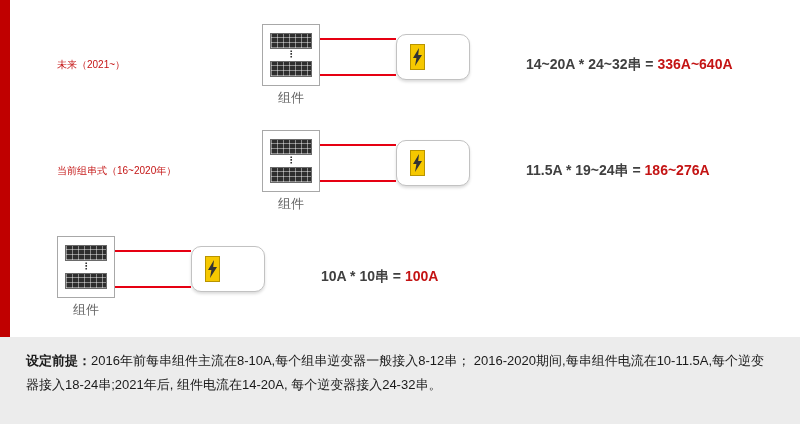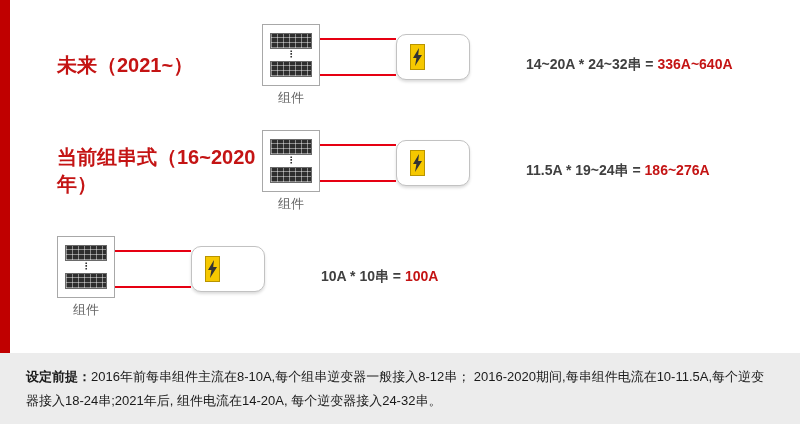--- a/index.html
+++ b/index.html
@@ -12,21 +12,21 @@
     position:absolute;left:0;top:0;width:10px;height:357px;
     background:var(--bar-red,#c00000);
   }
   .diagram{
     position:absolute;left:10px;top:0;right:0;height:357px;
     background:#fff;padding-top:12px;box-sizing:border-box;
   }
   .row{display:flex;align-items:center;height:106px;padding-left:47px;}
   .row-label{
     width:205px;flex:0 0 205px;
-    color:var(--accent-red,#c41414);font-weight:bold;font-size:20px;
+    color:var(--accent-red,#c41414);font-weight:normal;font-size:10px;
   }
   .module{display:flex;flex-direction:column;align-items:center;flex:0 0 auto;}
   .module-box{
     width:58px;height:62px;border:1px solid #a8a8a8;background:#fff;
     display:flex;flex-direction:column;align-items:center;justify-content:center;
     gap:1px;box-sizing:border-box;
   }
   .panel{
     width:42px;height:16px;background:#2e2e2e;border:1px solid #6a6a6a;box-sizing:border-box;
     background-image:
@@ -52,21 +52,21 @@
   .fuse{
     width:15px;height:26px;background:var(--bolt-yellow,#f6c800);
     border:1px solid #b89400;box-sizing:border-box;
     display:flex;align-items:center;justify-content:center;
   }
   .formula{
     margin-left:56px;font-size:14px;font-weight:bold;color:#404040;white-space:nowrap;
   }
   .formula .result{color:var(--accent-red,#c41414);}
   .footer{
-    position:absolute;left:0;right:0;bottom:0;height:71px;
+    position:absolute;left:0;right:0;bottom:0;height:87px;
     background:var(--footer-bg,#ececec);
     box-sizing:border-box;padding:12px 26px 0;
   }
   .footer p{margin:0;font-size:13px;color:#1a1a1a;line-height:1.85;}
   .footer b{font-weight:bold;}
 </style>
 </head>
 <body>
 
 <div class="left-accent"></div>

